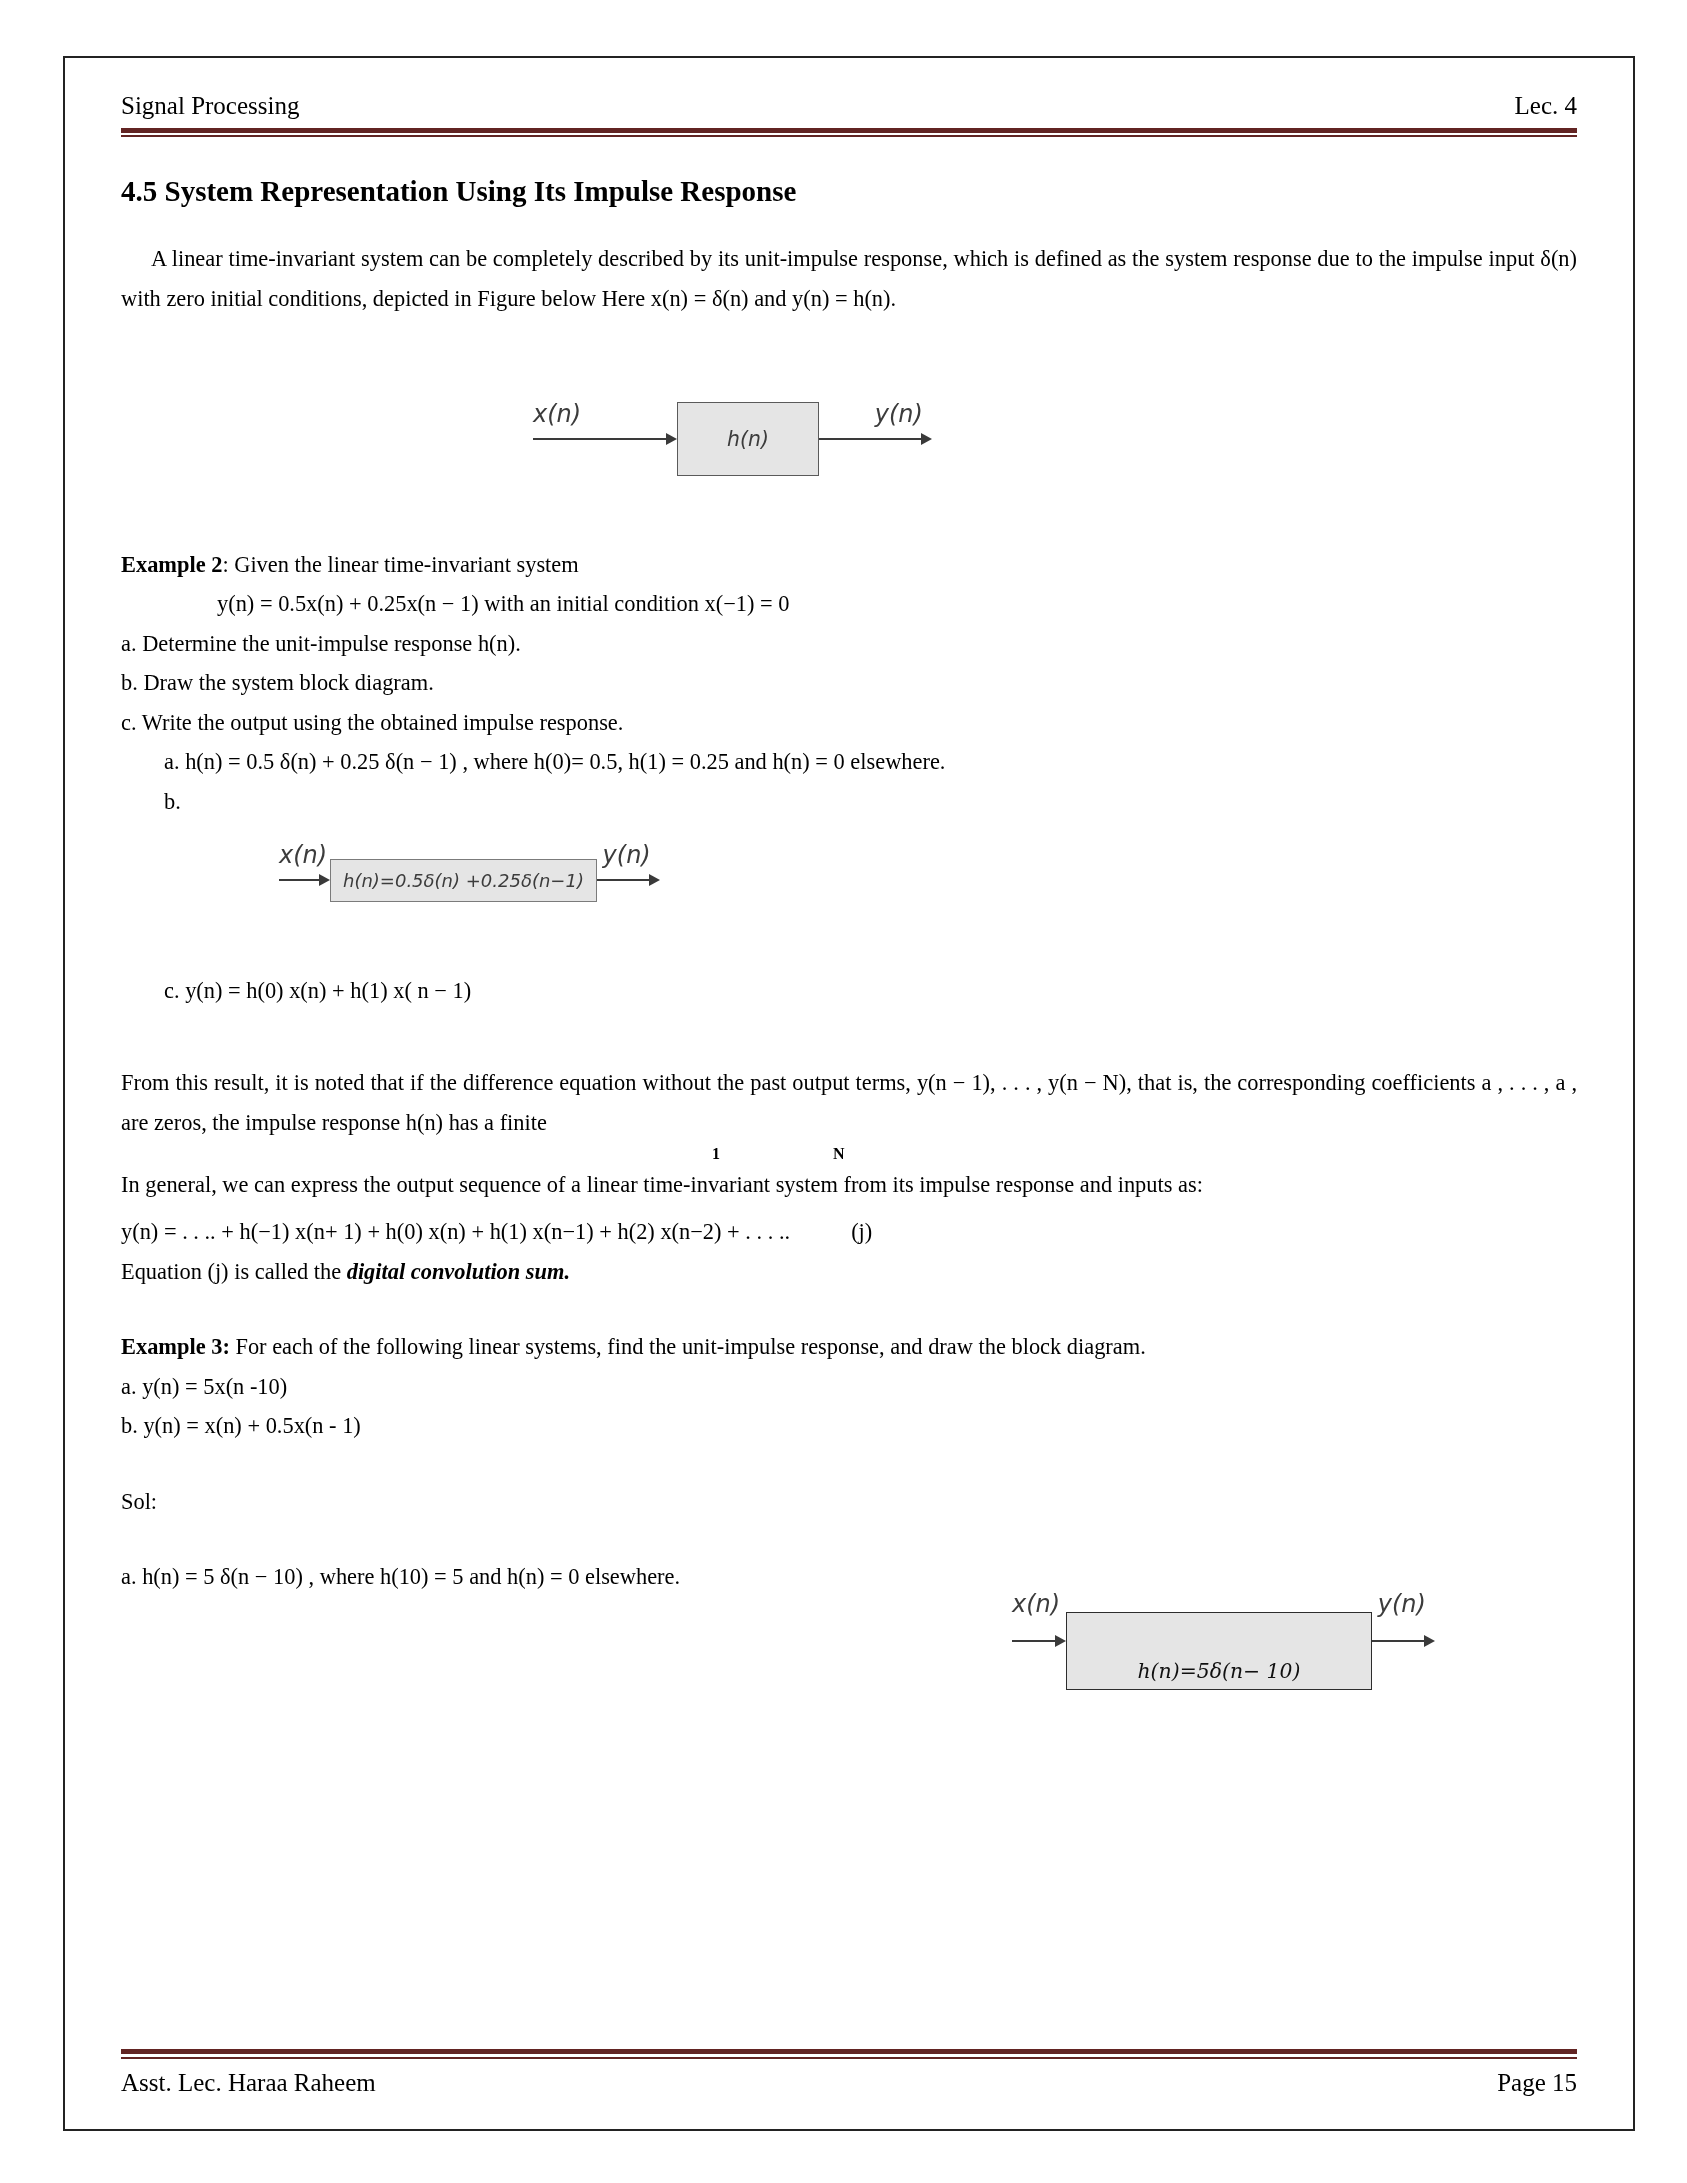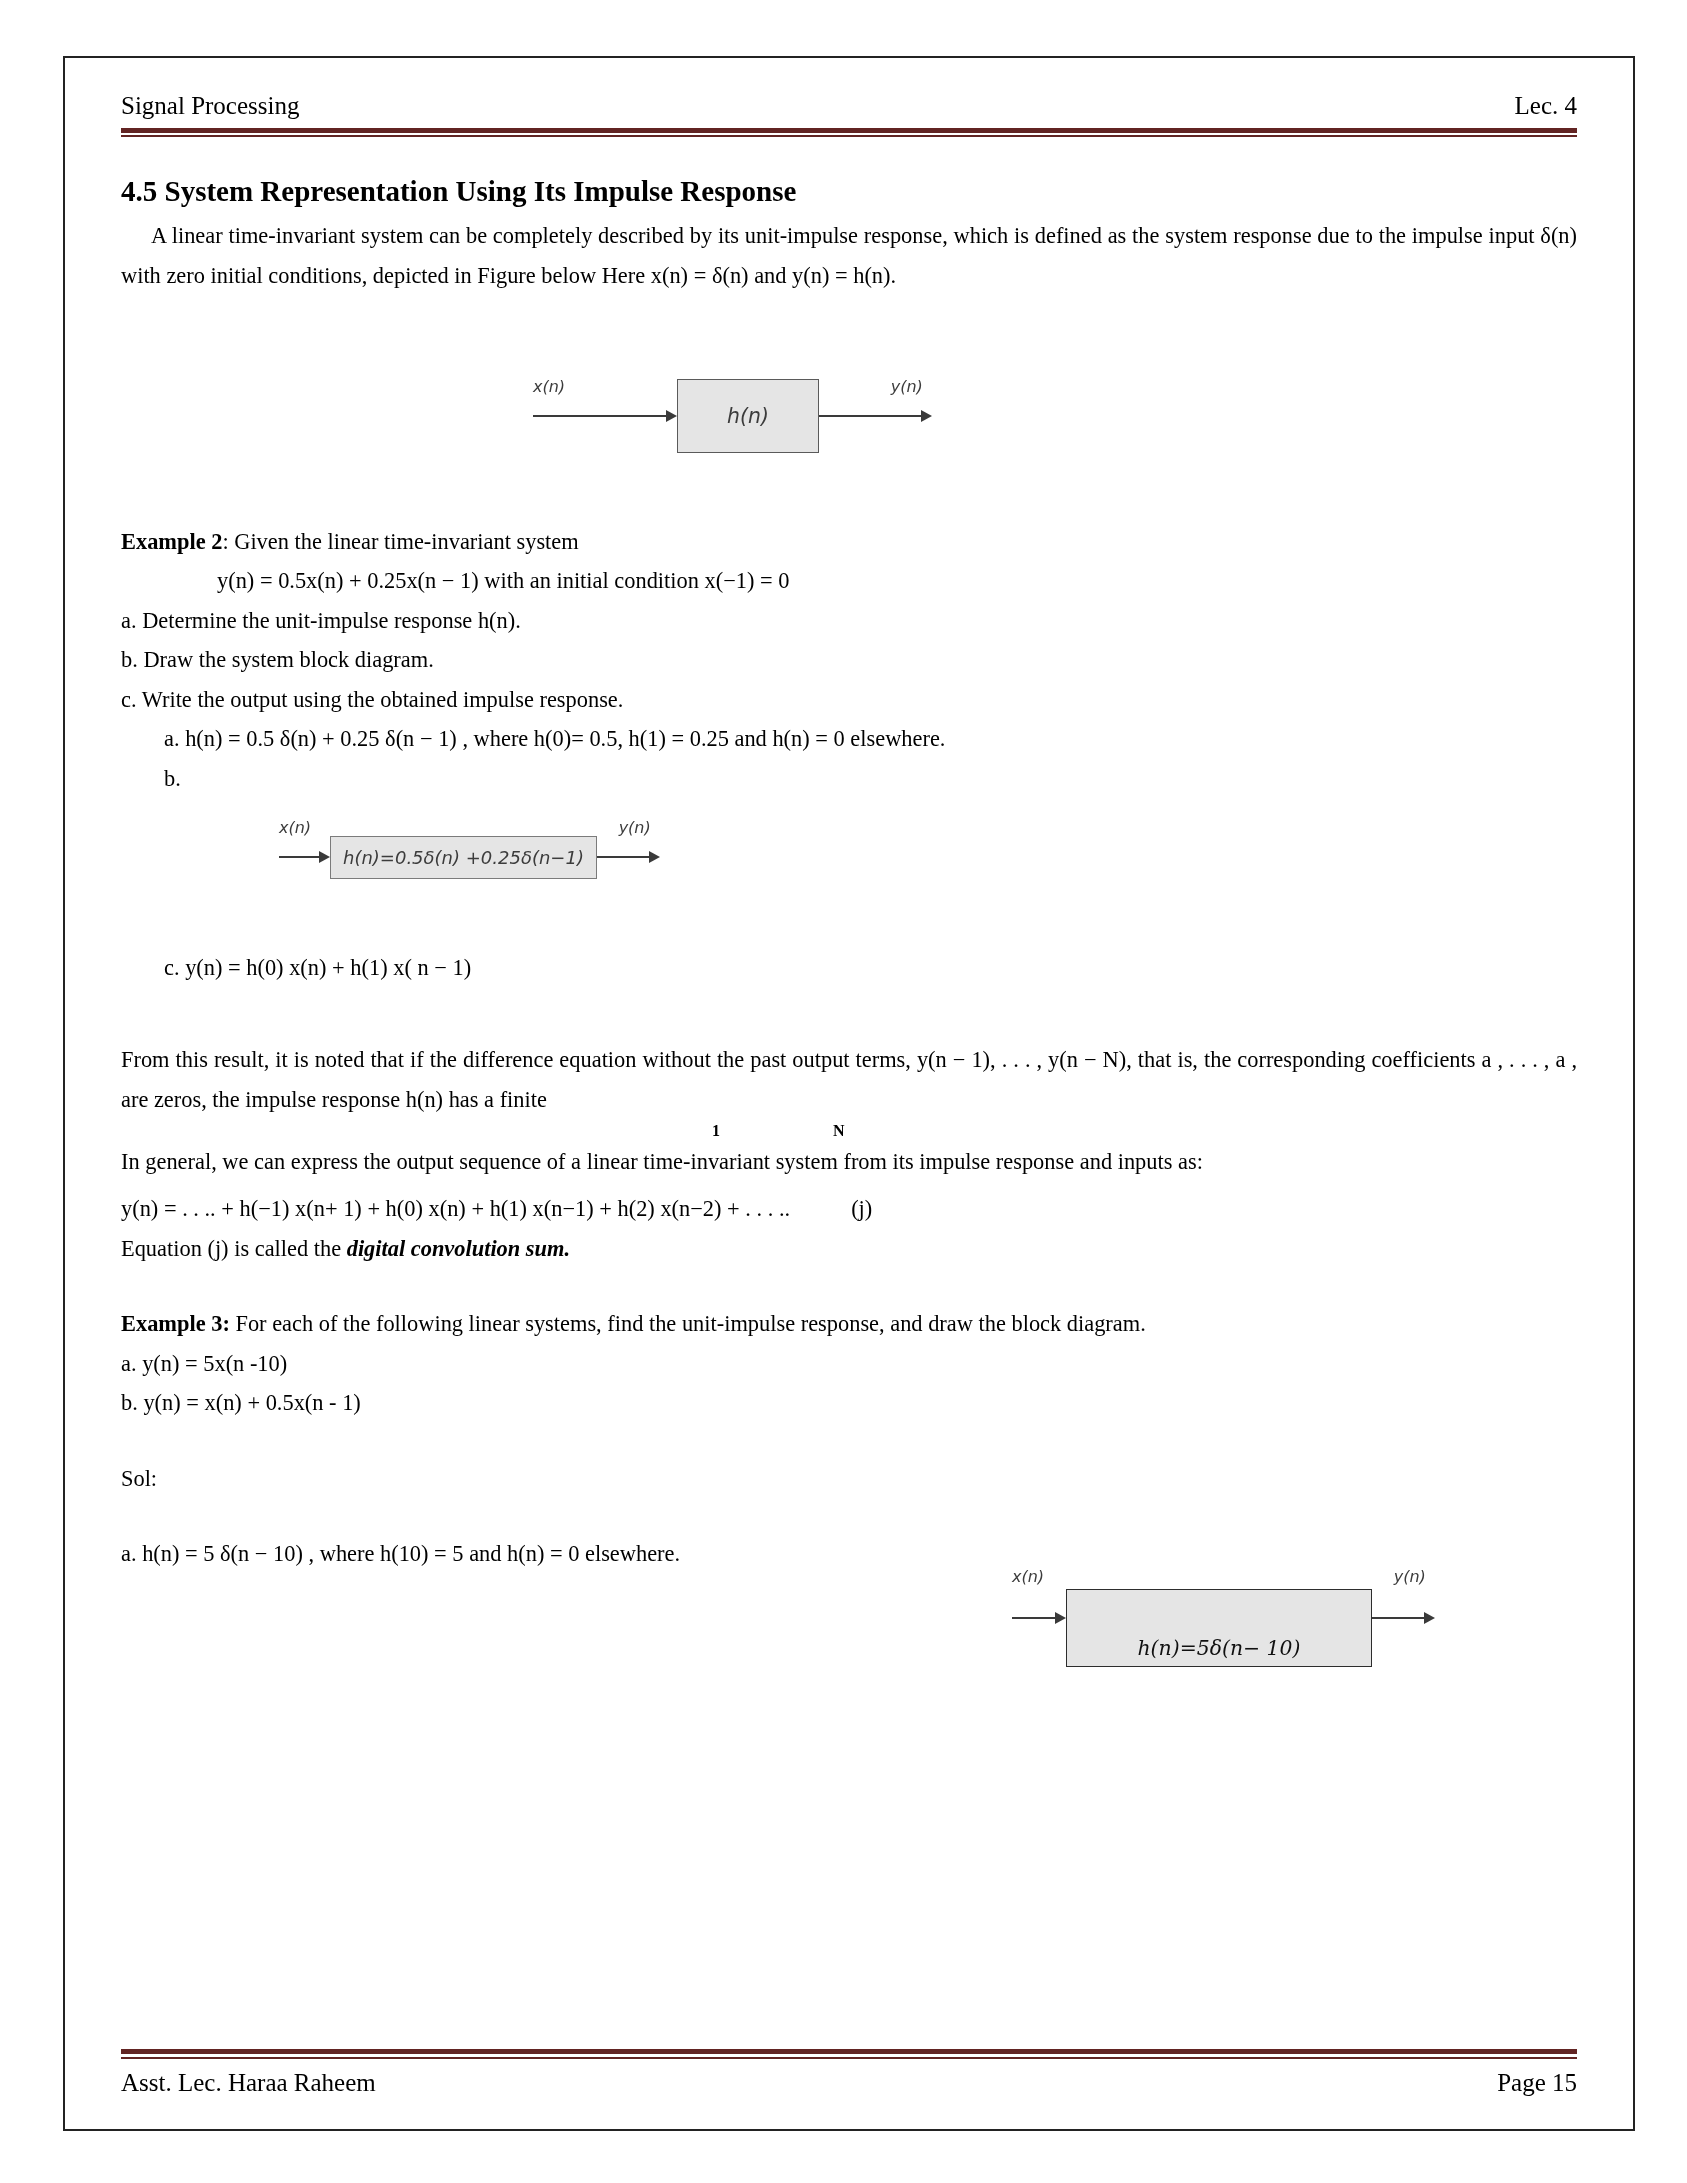--- a/index.html
+++ b/index.html
@@ -22,36 +22,36 @@
   }
   .header-row { display:flex; justify-content:space-between; align-items:baseline; font-size:25px;gap:40px; }
   .rule { margin-top:8px; }
   .rule-thick { height:4.6px; background:#622423; }
   .rule-thin  { height:2px; background:#622423; margin-top:2.6px; }
 
   .doc-title { font-size:29px; font-weight:bold; margin:38px 0 0 0; }
 
   p { margin:0; font-size:22.4px; line-height:1.76; }
   .justify { text-align:justify; }
-  .intro { margin-top:8px; text-indent:30px; }
+  .intro { margin-top:31px; text-indent:30px; }
   .bold { font-weight:bold; }
   .bi { font-weight:bold; font-style:italic; }
   .indent-eq { margin-left:96px; }
   .indent-sm { margin-left:43px; }
   .mt-105 { margin-top:69px; }
   .mt-80 { margin-top:53px; }
   .mt-55 { margin-top:36px; }
   .mt-12 { margin-top:8px; }
 
   
   .figure { display:flex; align-items:center; }
   .fig-rel { position:relative; display:flex; align-items:center; }
   .fig-label {
     font-family:"DejaVu Sans", sans-serif;
-    font-style:italic; font-size:16px; color:#3c3c3c; white-space:nowrap;
+    font-style:italic; font-size:24px; color:#3c3c3c; white-space:nowrap;
   }
   .fig-rel .fig-label { position:absolute; top:-33px; }
   .label-left { left:0; }
   .label-right { right:9.2px; }
   .arrow { display:flex; align-items:center; }
   .arrow-line { flex:1; height:2px; background:#3a3a3a; }
   .arrow-head {
     width:0; height:0;
     border-left:11.2px solid #3a3a3a;
     border-top:6.6px solid transparent;

